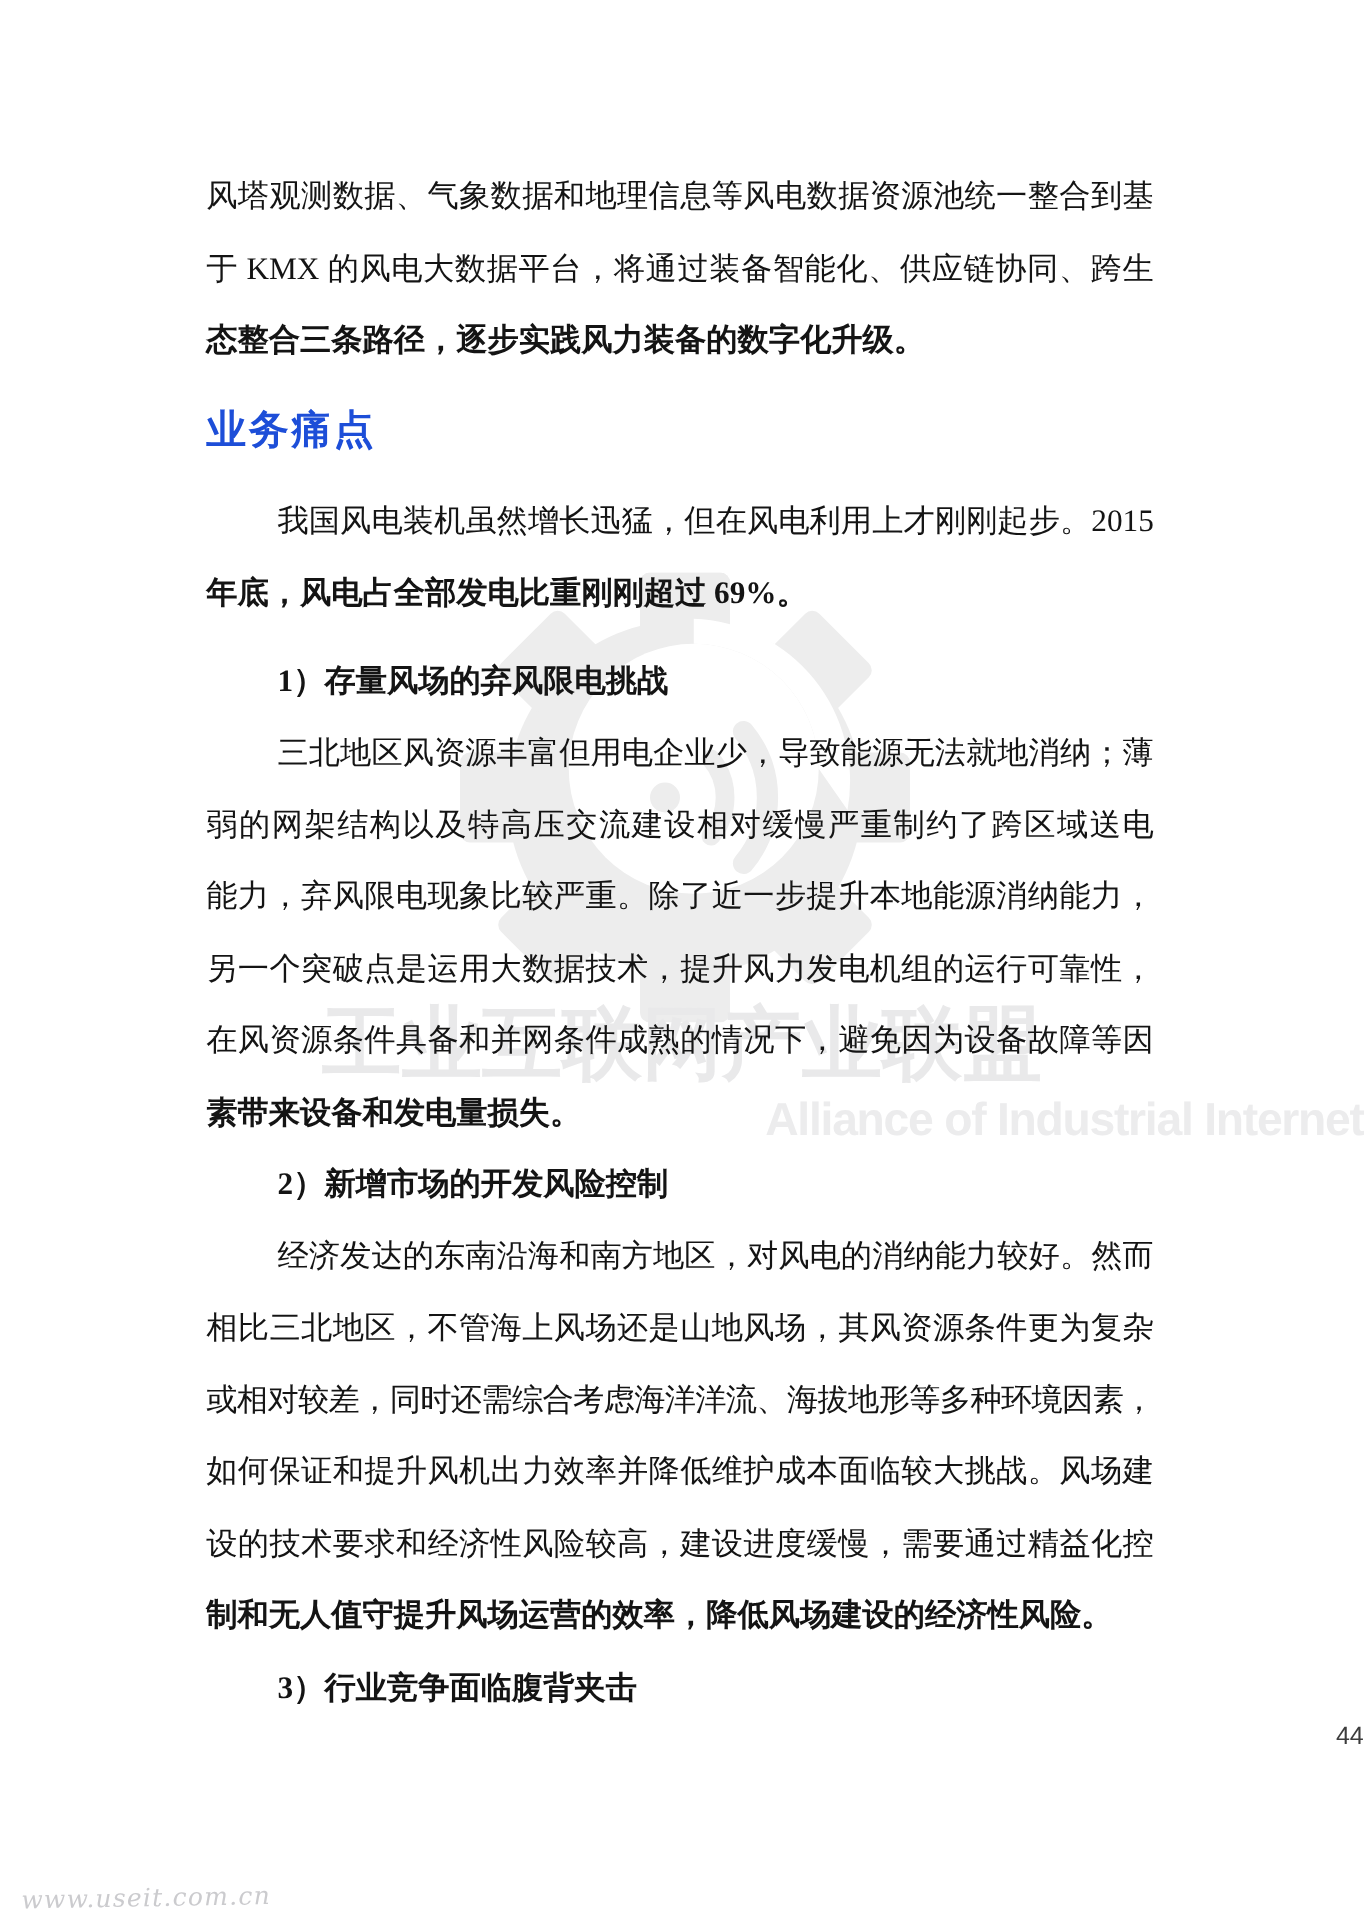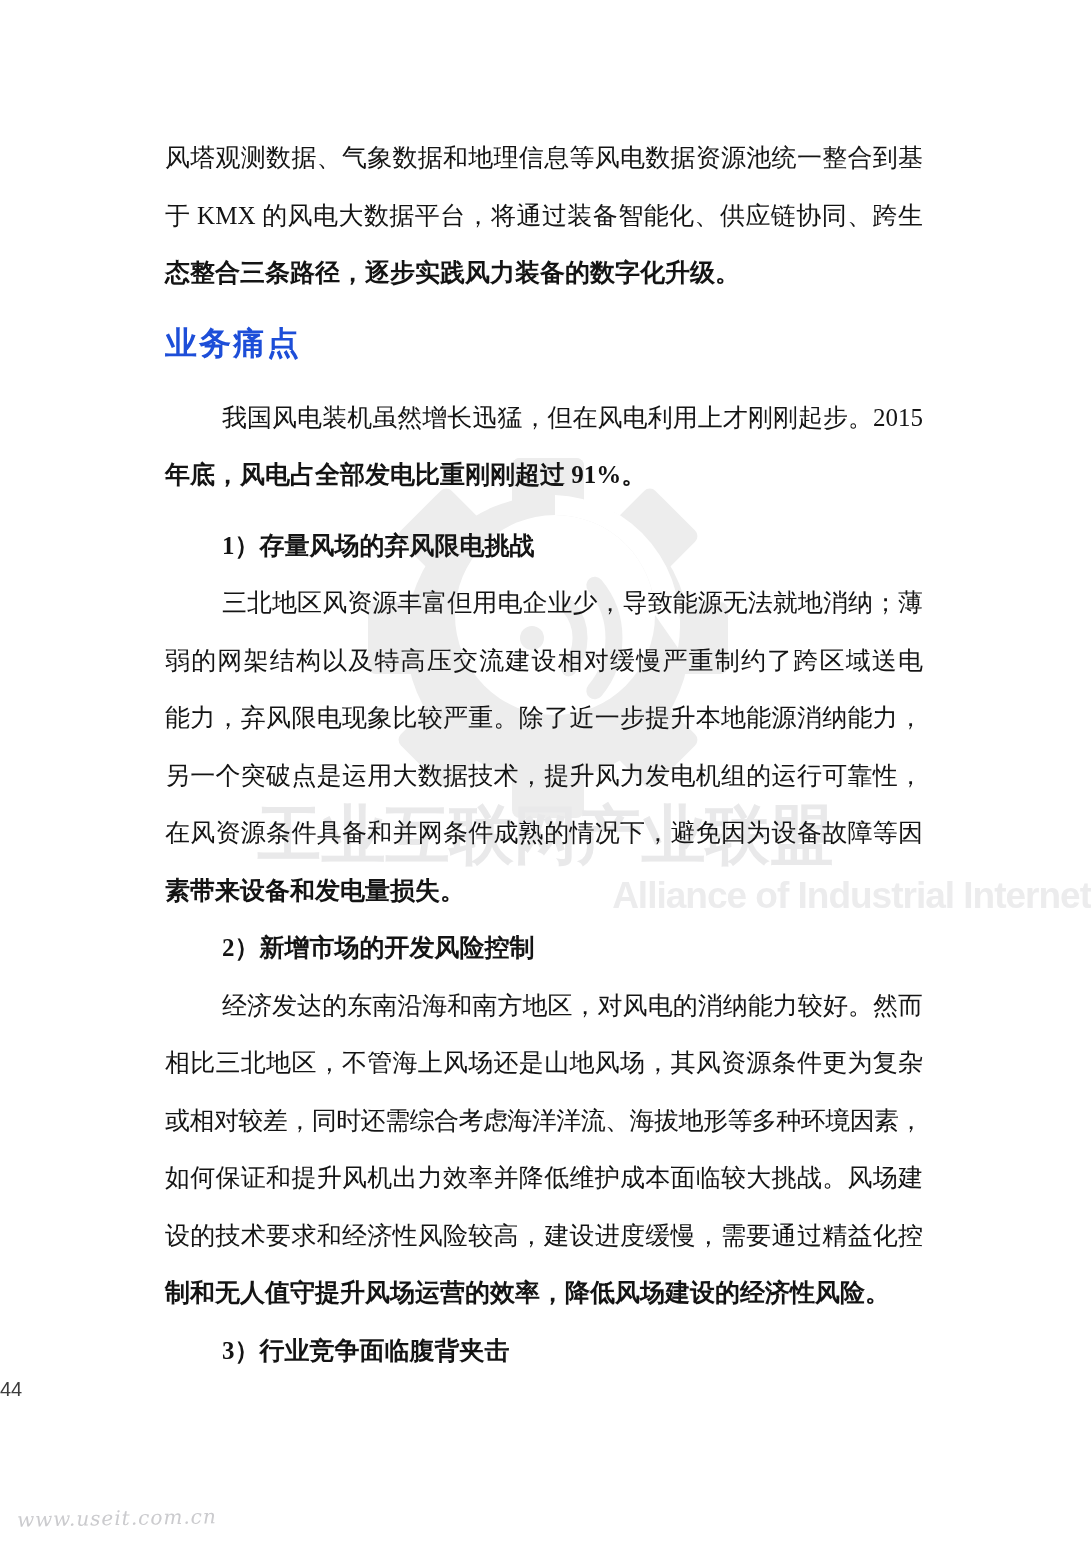--- a/index.html
+++ b/index.html
@@ -66,21 +66,21 @@
     font-weight:bold;
     font-size:32px;
     line-height:40px;
     letter-spacing:2px;
     color:#1d4ed8;
   }
   .pain-item:first-child{margin-top:13px;}
   
   .page-number{
     position:absolute;left:0;top:1378px;width:100%;z-index:1;
-    text-align:left;
+    text-align:right;
     font-family:"Liberation Sans","DejaVu Sans",sans-serif;
     font-size:20px;
     color:#3c3c3c;
   }
 </style>
 </head>
 <body>
 
 <div class="watermark-layer">
   <svg class="wm-gear" viewBox="0 0 360 360" xmlns="http://www.w3.org/2000/svg" aria-hidden="true">
@@ -117,21 +117,21 @@
   <div class="para">
       <div class="line" style="">风塔观测数据、气象数据和地理信息等风电数据资源池统一整合到基</div>
       <div class="line" style="">于 KMX 的风电大数据平台，将通过装备智能化、供应链协同、跨生</div>
       <div class="line last" style="">态整合三条路径，逐步实践风力装备的数字化升级。</div>
     </div>
 
   <h2 class="section-heading">业务痛点</h2>
 
   <div class="para">
       <div class="line indent" style="">我国风电装机虽然增长迅猛，但在风电利用上才刚刚起步。2015</div>
-      <div class="line last" style="">年底，风电占全部发电比重刚刚超过 91%。</div>
+      <div class="line last" style="">年底，风电占全部发电比重刚刚超过 69%。</div>
     </div>
 
   <div id="pain-points">
       <div class="pain-item">
         <div class="line last indent" style="">1）存量风场的弃风限电挑战</div>
         <div class="line indent" style="">三北地区风资源丰富但用电企业少，导致能源无法就地消纳；薄</div>
         <div class="line" style="">弱的网架结构以及特高压交流建设相对缓慢严重制约了跨区域送电</div>
         <div class="line" style="">能力，弃风限电现象比较严重。除了近一步提升本地能源消纳能力，</div>
         <div class="line" style="">另一个突破点是运用大数据技术，提升风力发电机组的运行可靠性，</div>
         <div class="line" style="">在风资源条件具备和并网条件成熟的情况下，避免因为设备故障等因</div>

